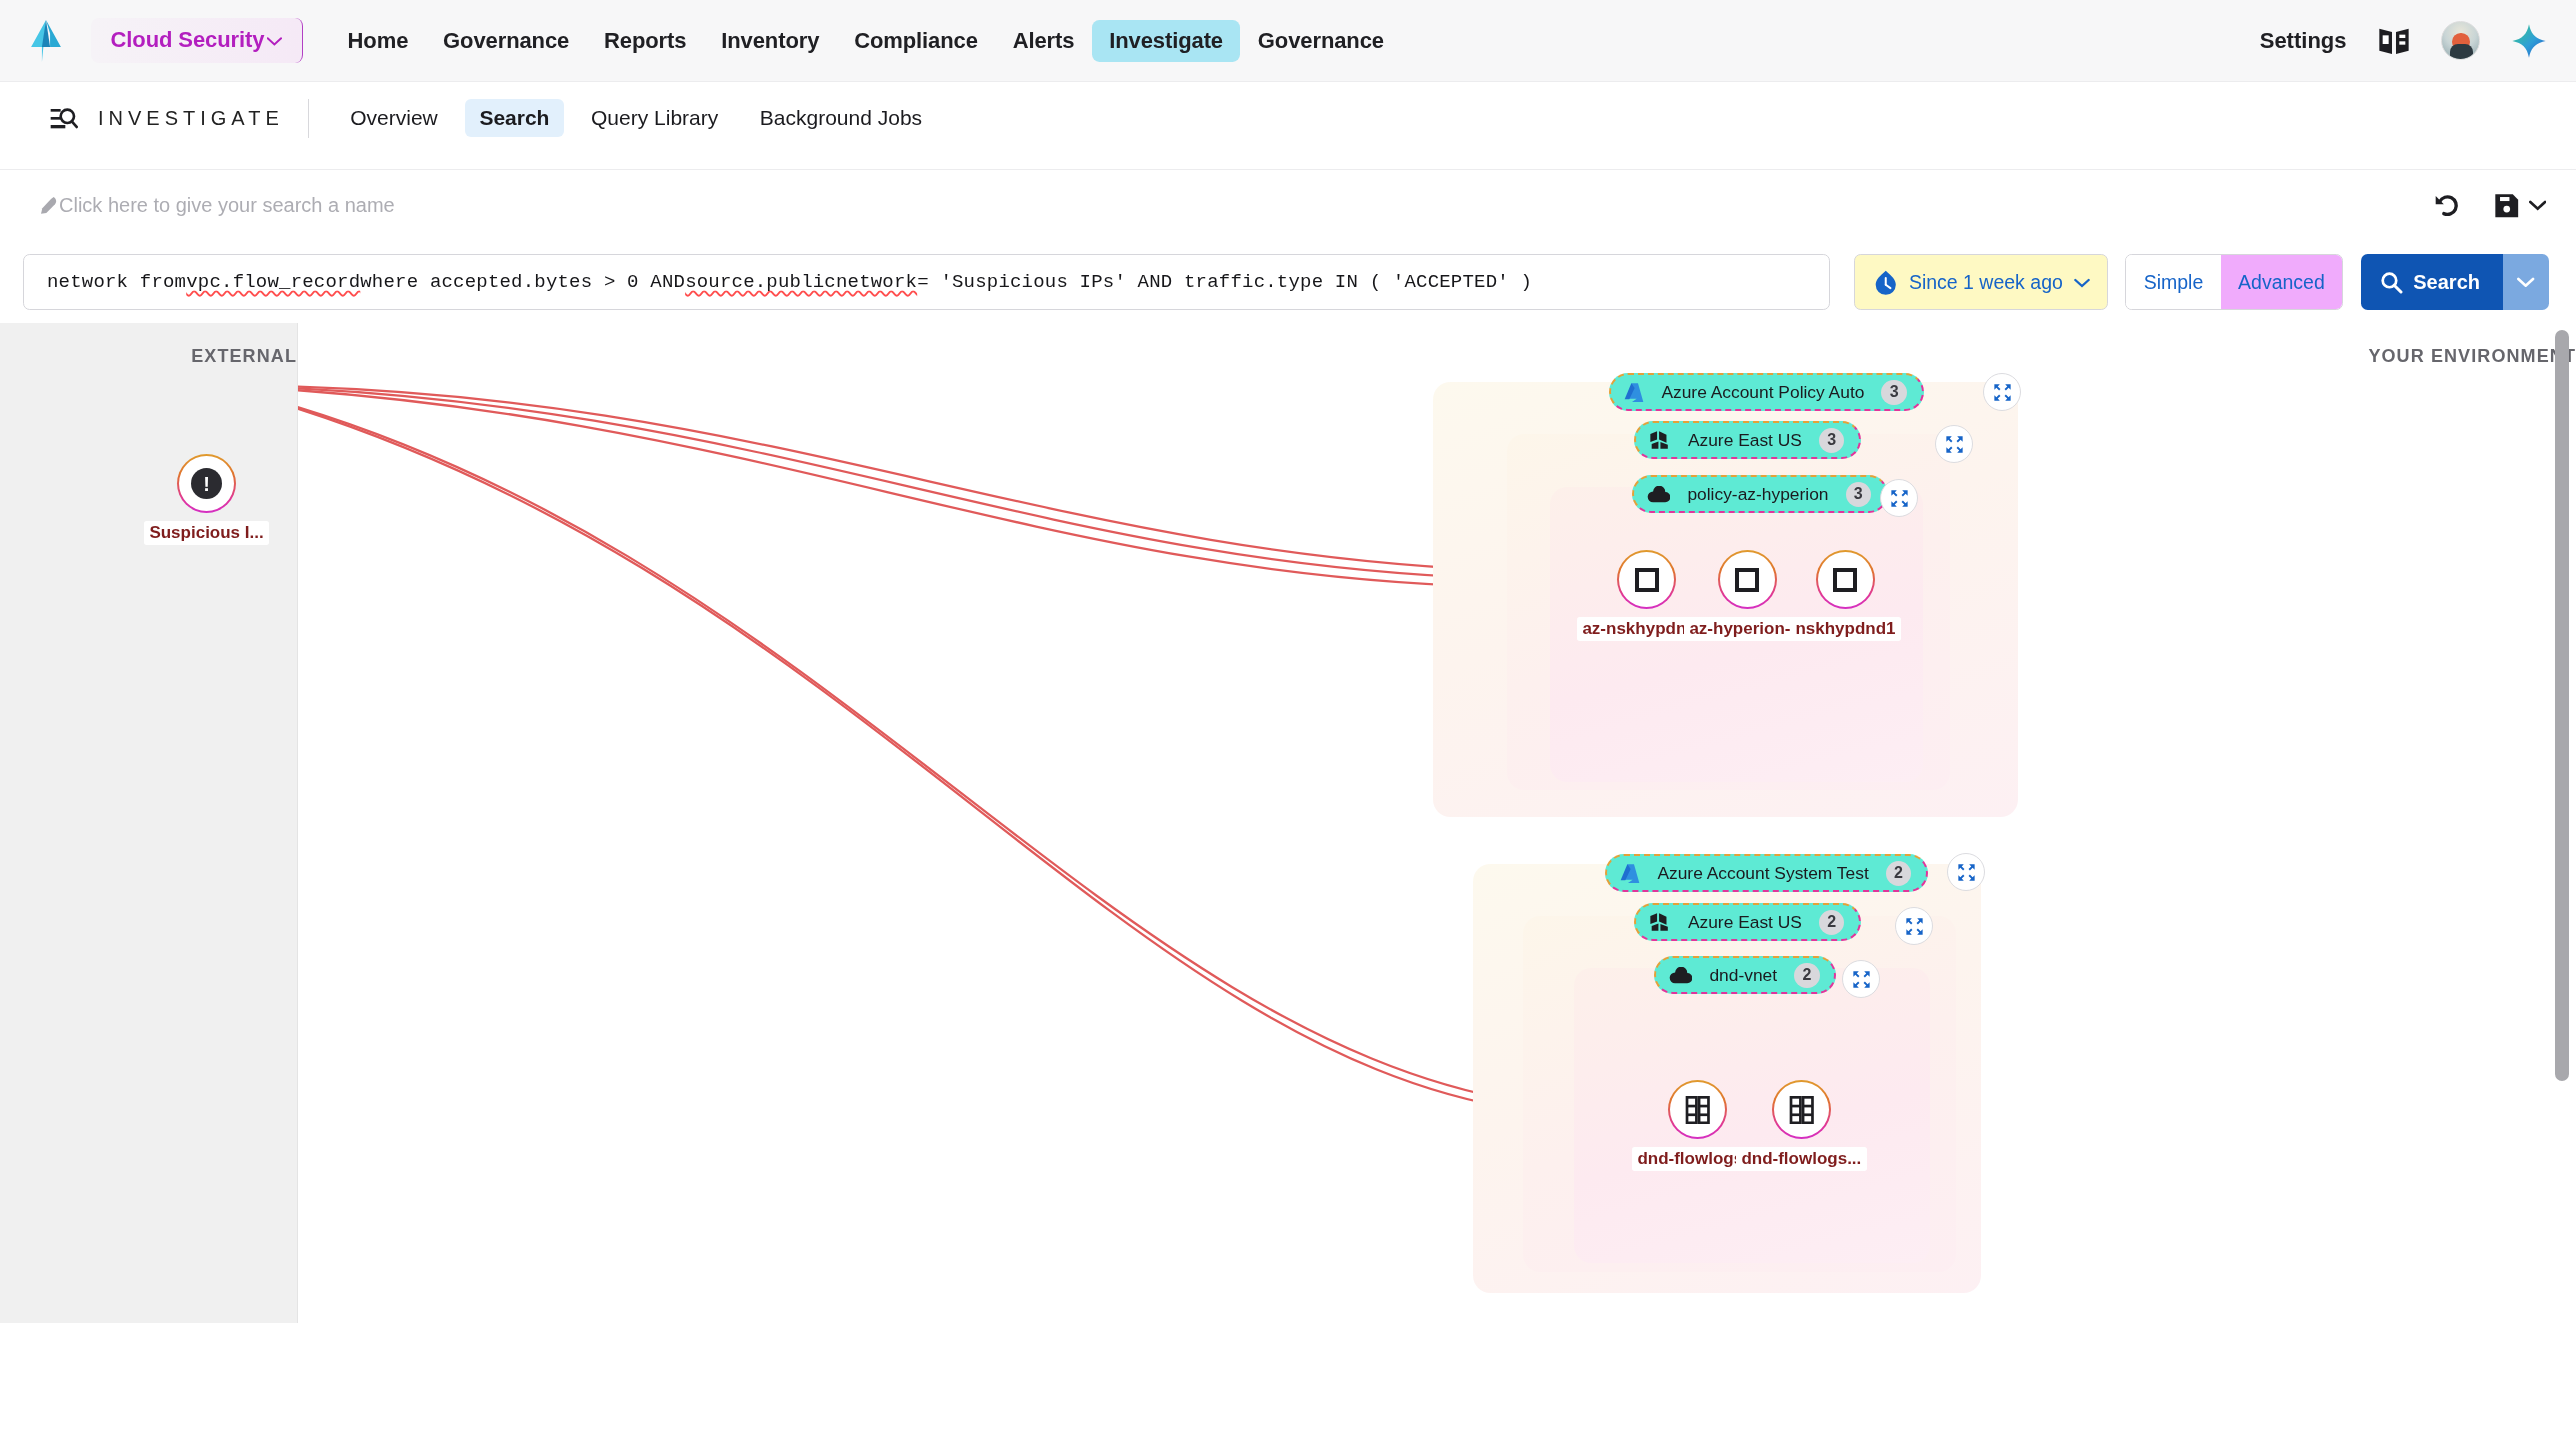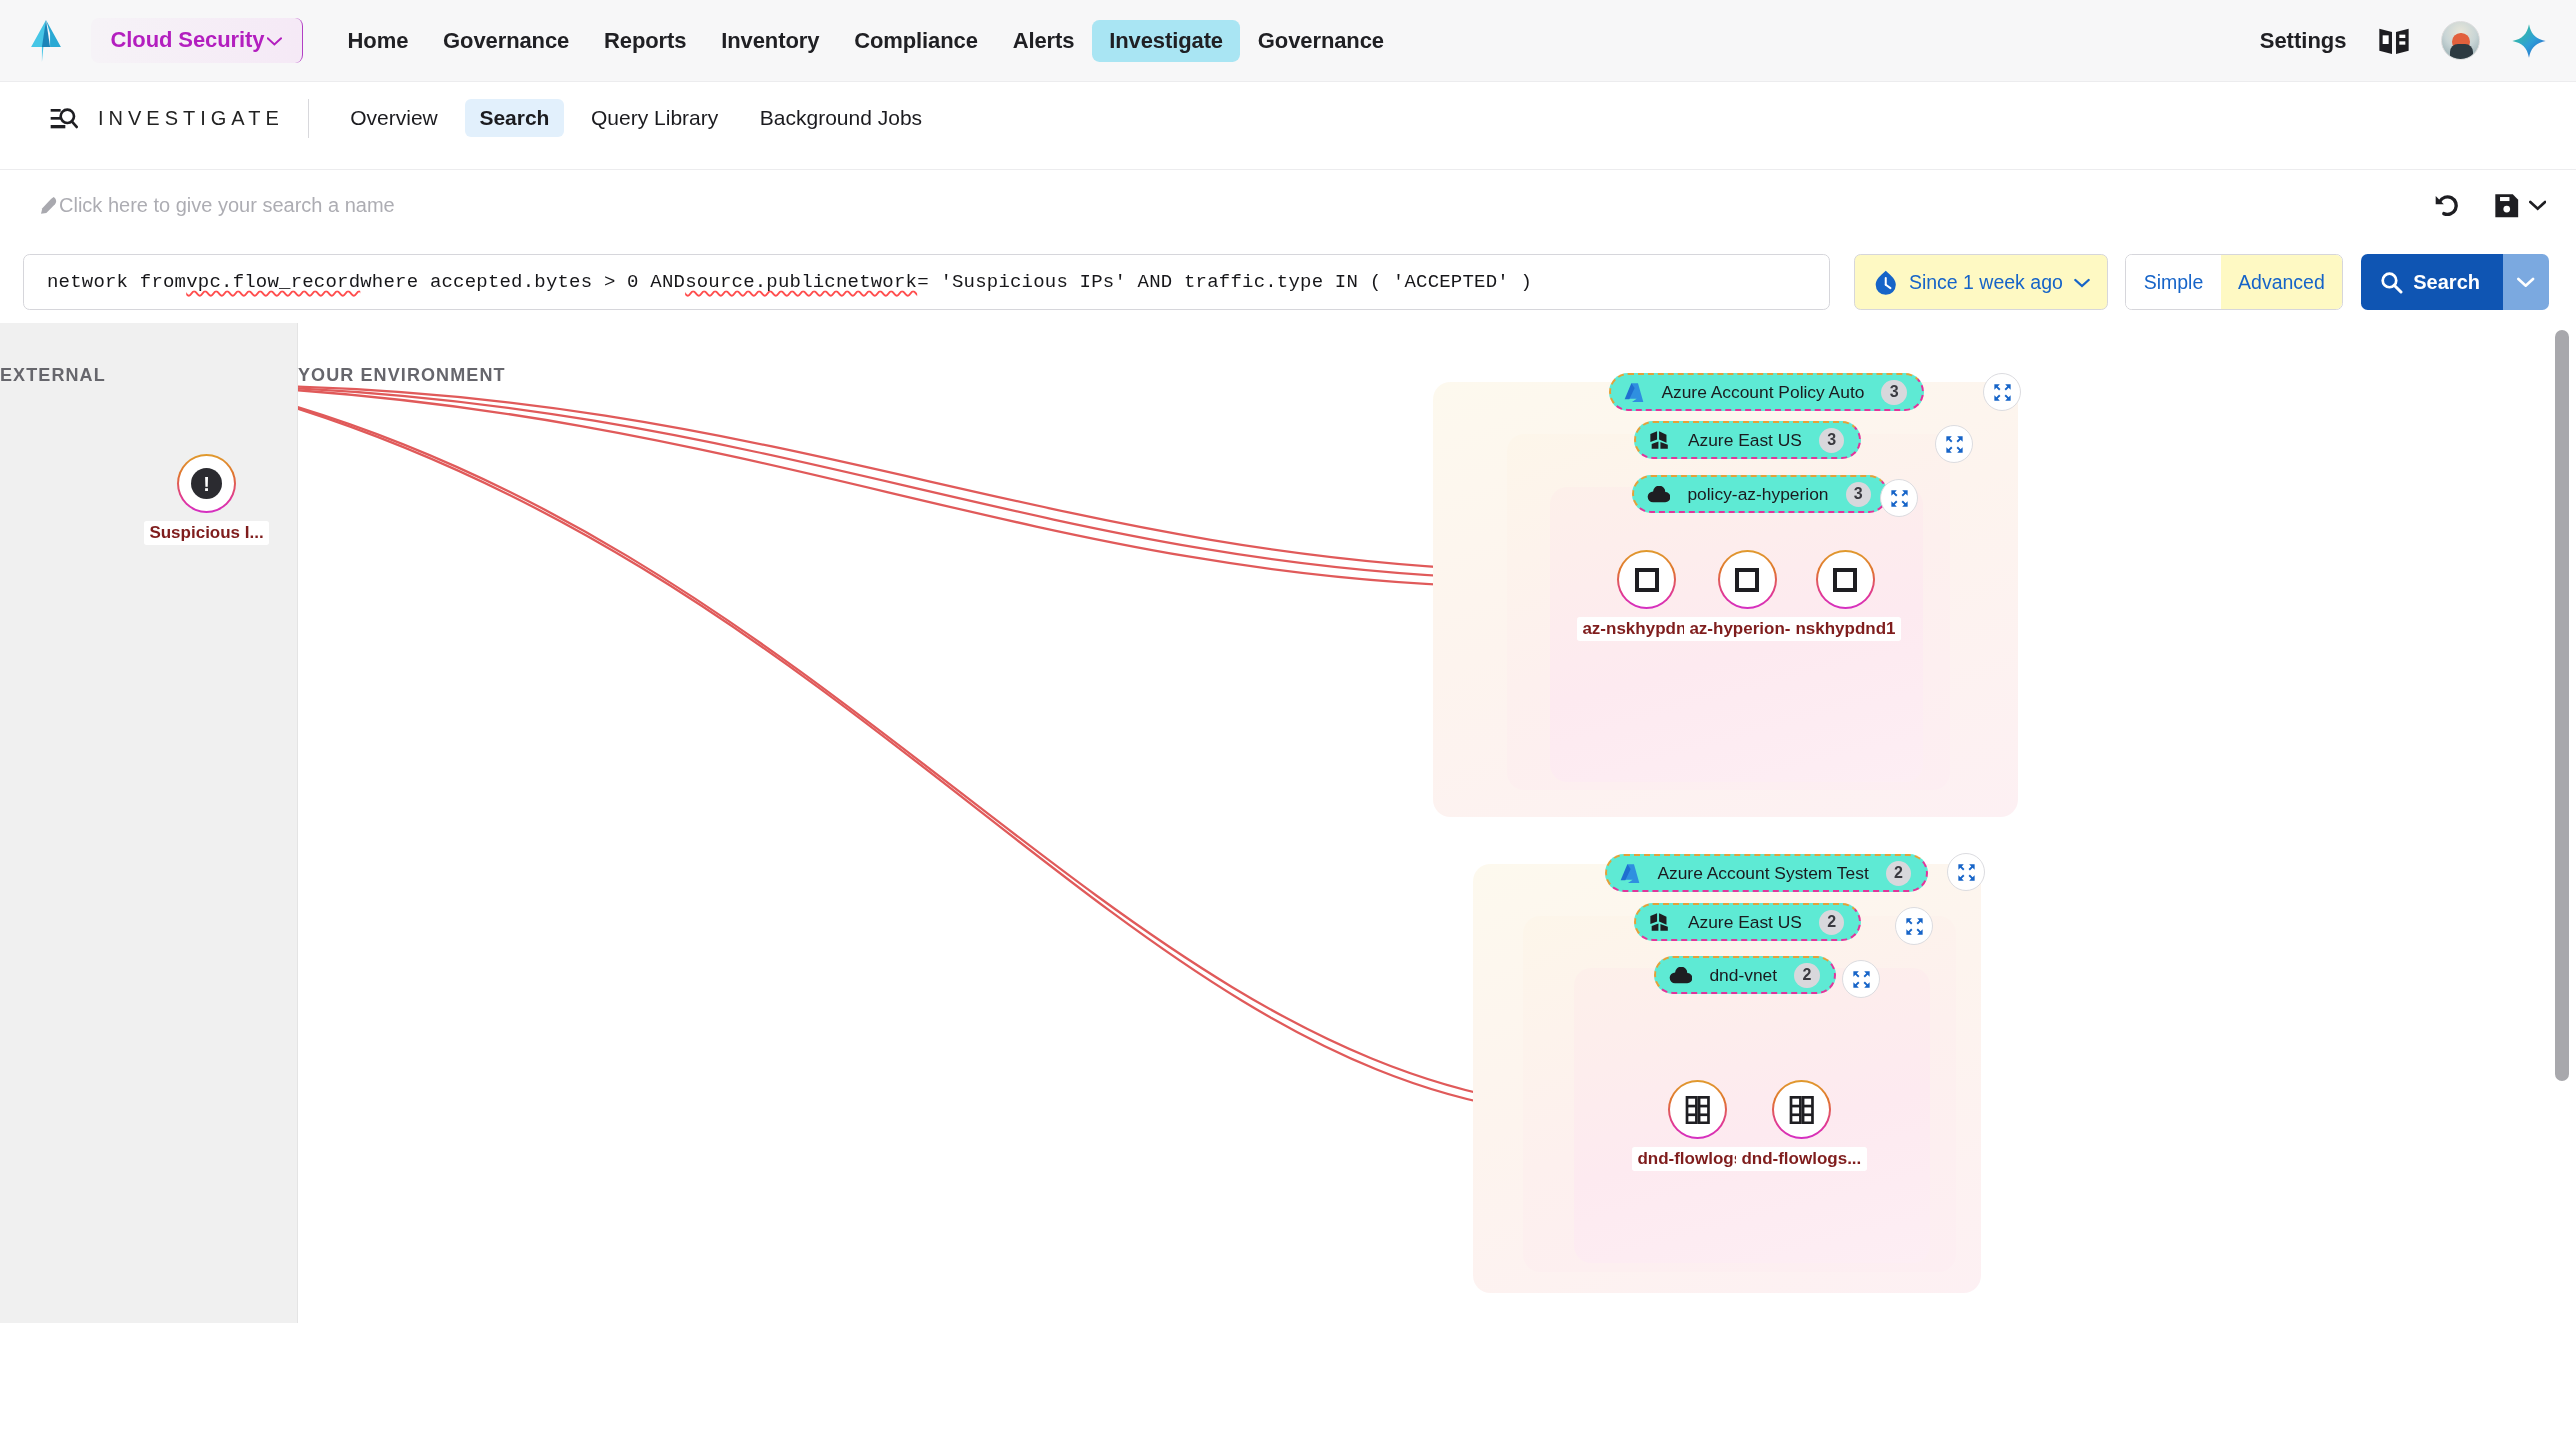--- a/index.html
+++ b/index.html
@@ -118,21 +118,21 @@
   .time-chev { width: 16px; height: 9.4px; }
   .seg-toggle {
     height: 56px; display: flex; align-items: stretch;
     border: 0.7px solid #d6d6db; border-radius: 6.7px; overflow: hidden;
     margin-right: 17.4px;
   }
   .seg {
     display:flex; align-items:center; padding: 0 17.4px;
     font-size: 19.5px; color: #1664c8; font-weight: 500; background:#fff;
   }
-  .seg.active { background: #fef9c3; }
+  .seg.active { background: #f0abfc; }
   .search-btn-group { display: flex; align-items: stretch; height: 56px;
     border-radius: 6.7px; overflow: hidden; }
   .search-btn {
     background: #0f55b3; display:flex; align-items:center; gap:10.7px;
     padding: 0 23px 0 19px;
   }
   .search-btn .mag { width: 23px; height: 23px; }
   .search-btn .txt { font-size: 20px; color: #fff; font-weight: 600; }
   .search-caret {
     background: #7ba9e0; display:flex; align-items:center; justify-content:center;
@@ -140,21 +140,21 @@
   }
   .search-caret svg { width: 17.4px; height: 10px; }
 
   
   .canvas-wrap { position: relative; height: 1000px; display: flex; }
   .external-col {
     width: 298px; background: #f0f0f0; position: relative; flex: 0 0 auto;
     border-right: 0.7px solid #e4e4e4;
   }
   .col-title {
-    position: absolute; top: 42px; width: 100%; text-align: left;
+    position: absolute; top: 23px; width: 100%; text-align: right;
     font-size: 18px; font-weight: 700; color: #66666c; letter-spacing: 1.1px;
   }
   .env-col { flex: 1 1 auto; position: relative; background:#fff; }
 
   .node { position: absolute; display:flex; flex-direction:column; align-items:center; }
   .node-circle {
     width: 55px; height: 55px; border-radius: 50%;
     background: #fff;
     display:flex; align-items:center; justify-content:center;
     position: relative;

